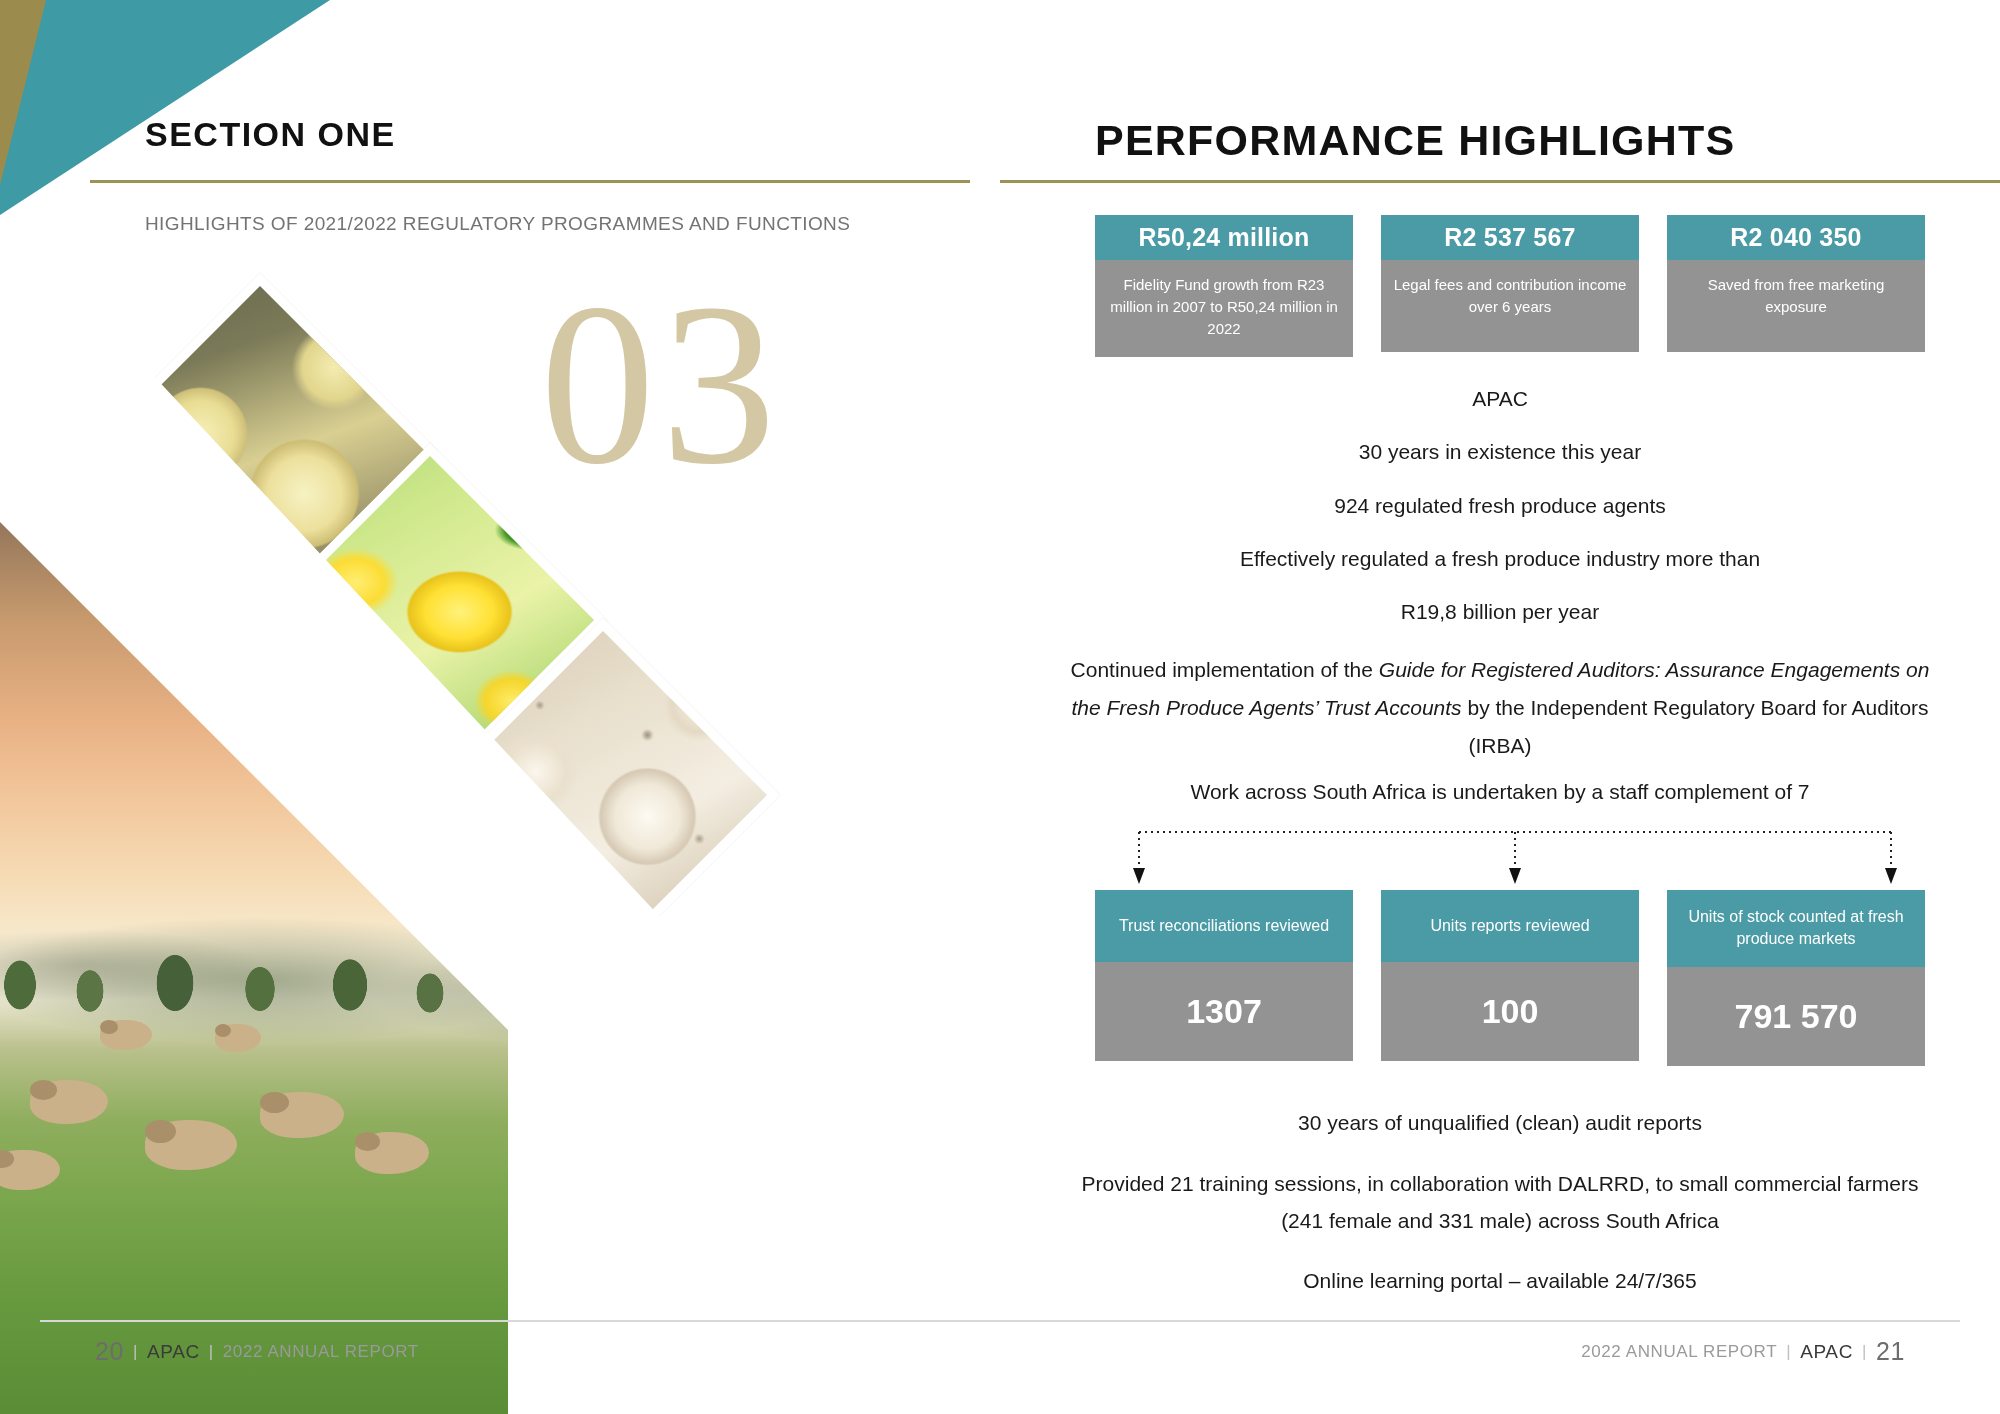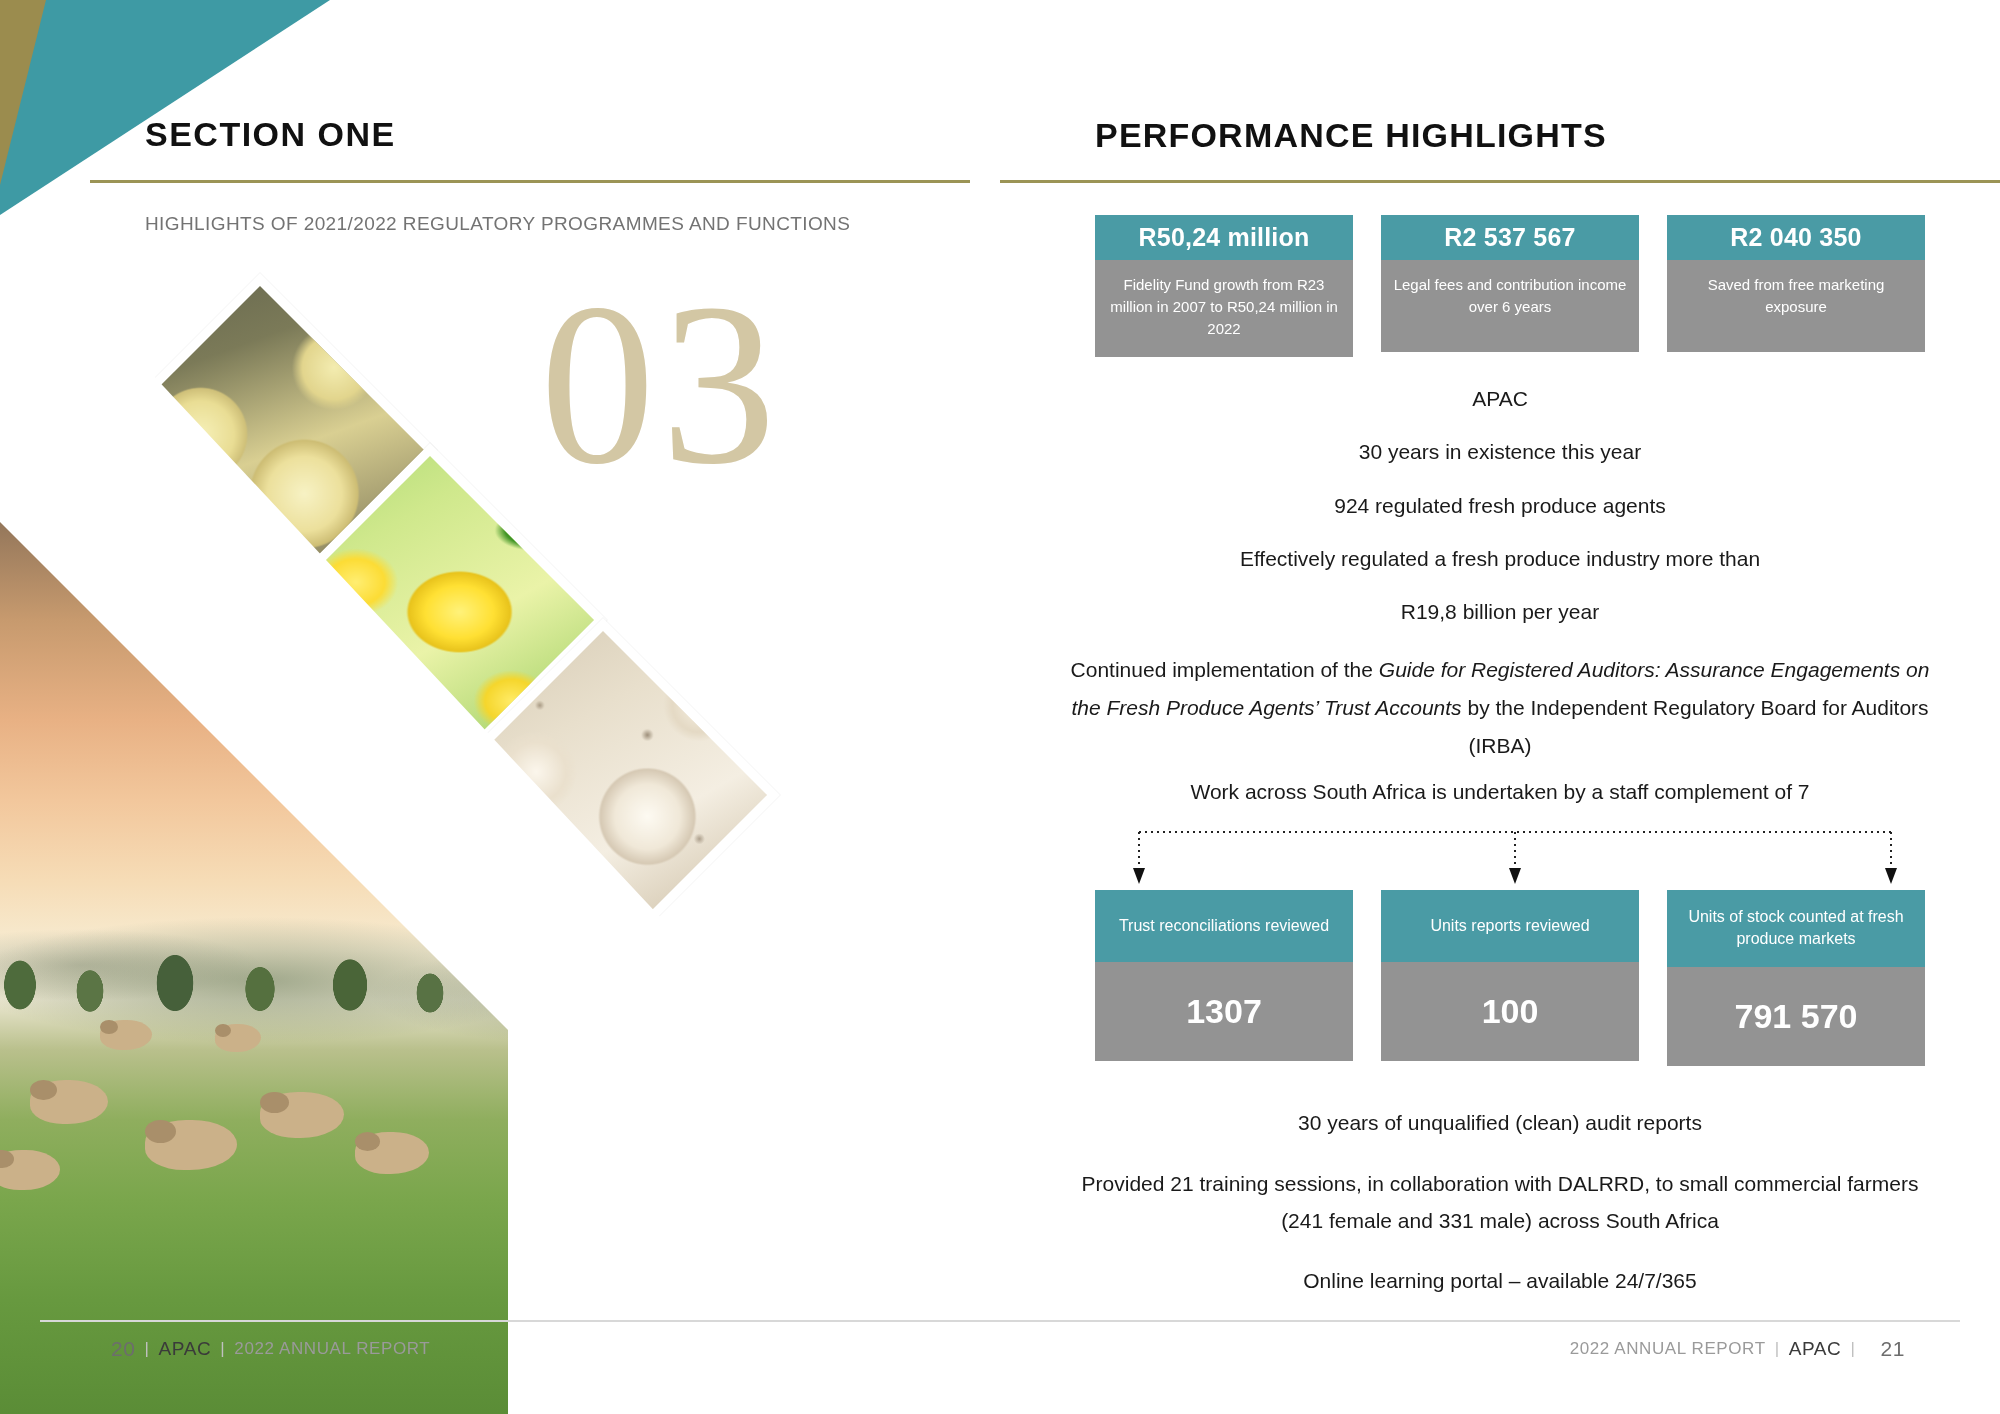--- a/index.html
+++ b/index.html
@@ -132,21 +132,21 @@
   }
   .section-sub {
     position:absolute; left:145px; top:213px;
     font-size:19px; letter-spacing:.4px; color:#737373;
   }
 
   
   .right-page { position:absolute; left:1000px; top:0; width:1000px; height:1414px; }
   .page-title {
     position:absolute; left:95px; top:116px;
-    font-size:34px; font-weight:bold; letter-spacing:1.2px; color:#111;
+    font-size:43px; font-weight:bold; letter-spacing:1.2px; color:#111;
   }
   .right-rule {
     position:absolute; left:0px; top:180px; width:1000px; height:3px;
     background:#9b9456;
   }
 
   
   .stat-row { position:absolute; left:95px; top:215px; width:840px; display:flex; gap:28px; }
   .stat-card { width:258px; }
   .stat-head {
@@ -197,21 +197,21 @@
   }
   .footer-rule-right {
     position:absolute; left:1000px; top:1320px; width:960px; height:2px; background:#d8d8d8;
   }
   .footer {
     position:absolute; top:1337px; font-size:17px; letter-spacing:.6px; color:#9a9a9a;
     display:flex; align-items:center; gap:9px;
   }
   .footer-left { left:95px; }
   .footer-right { right:95px; }
-  .footer .num { color:#6d6d6d; font-size:21px;margin-left:16px; }
+  .footer .num { color:#6d6d6d; font-size:25px; }
   .footer .brand { color:#3a3a3a; font-weight:500; font-size:19px; }
   .footer .sep { color:#c0c0c0; }
 </style>
 </head>
 <body>
 
 <div class="left-page">
 
   <div class="landscape">
     <div class="landscape-hills"></div>

